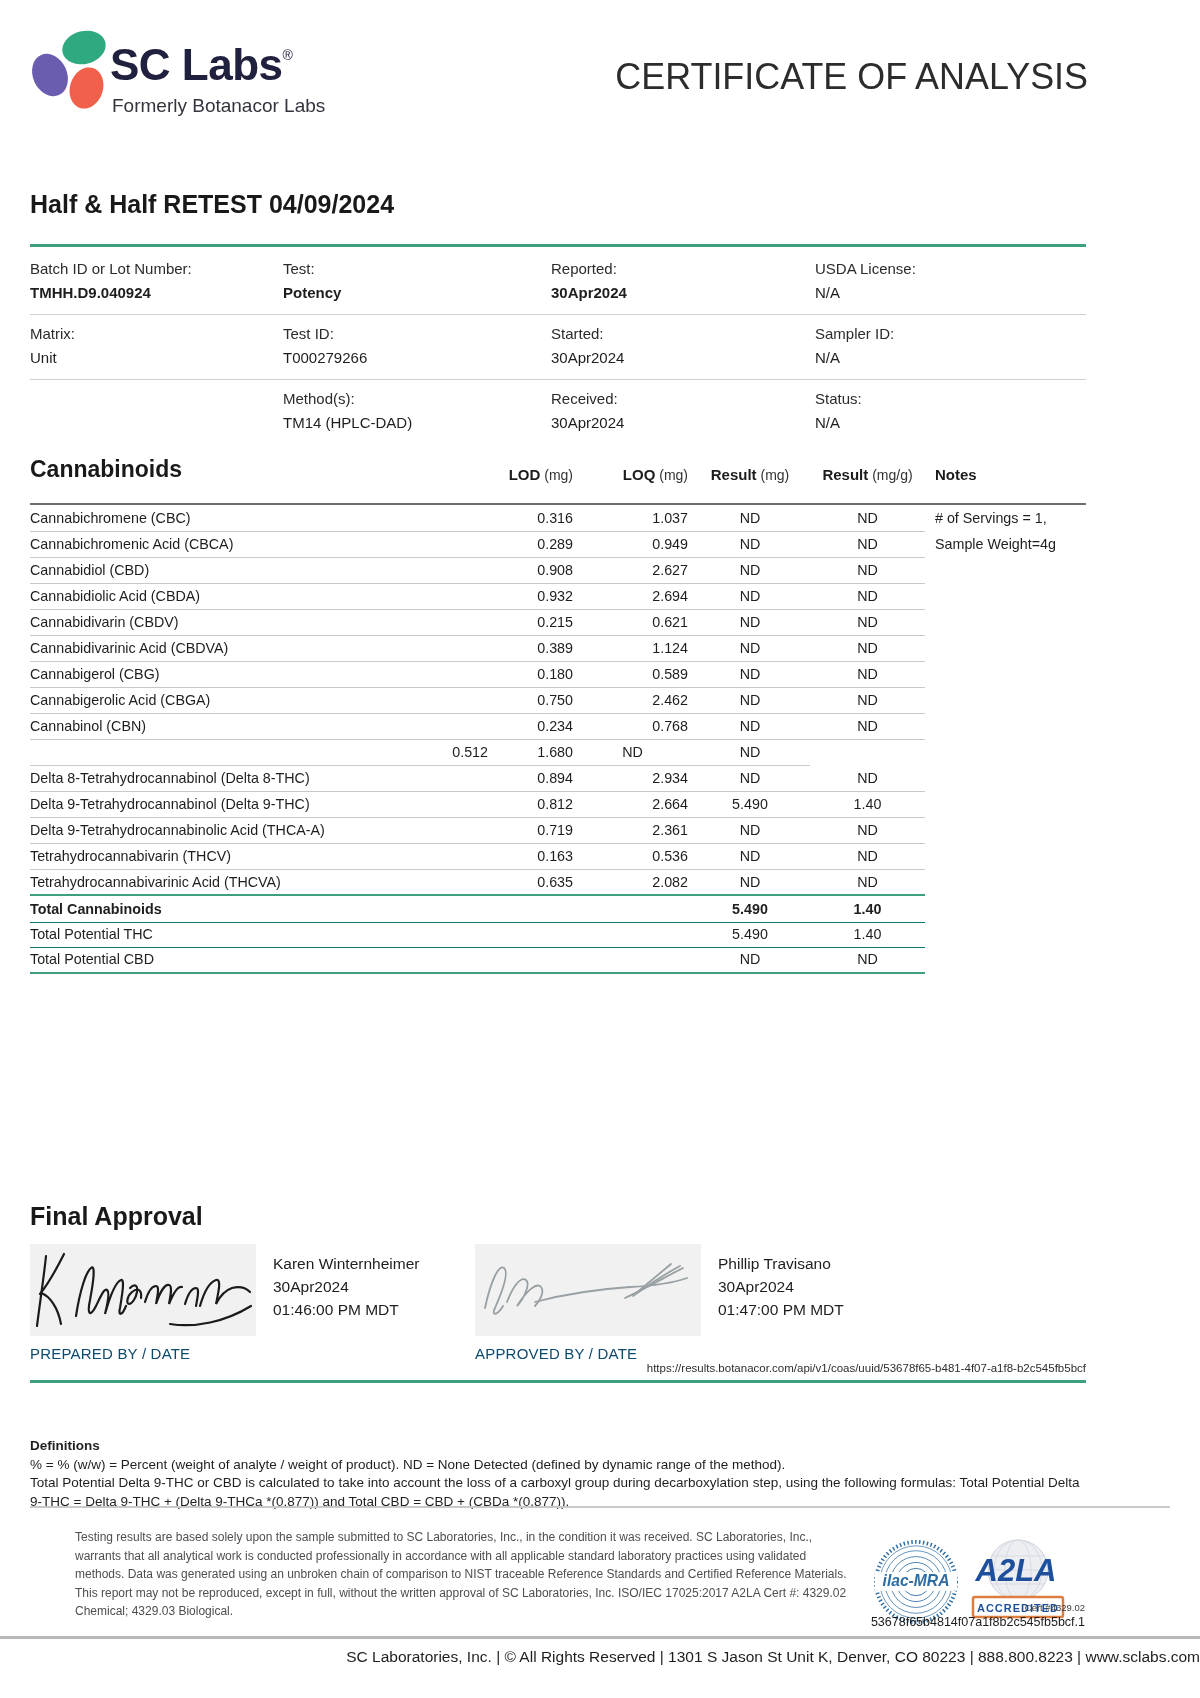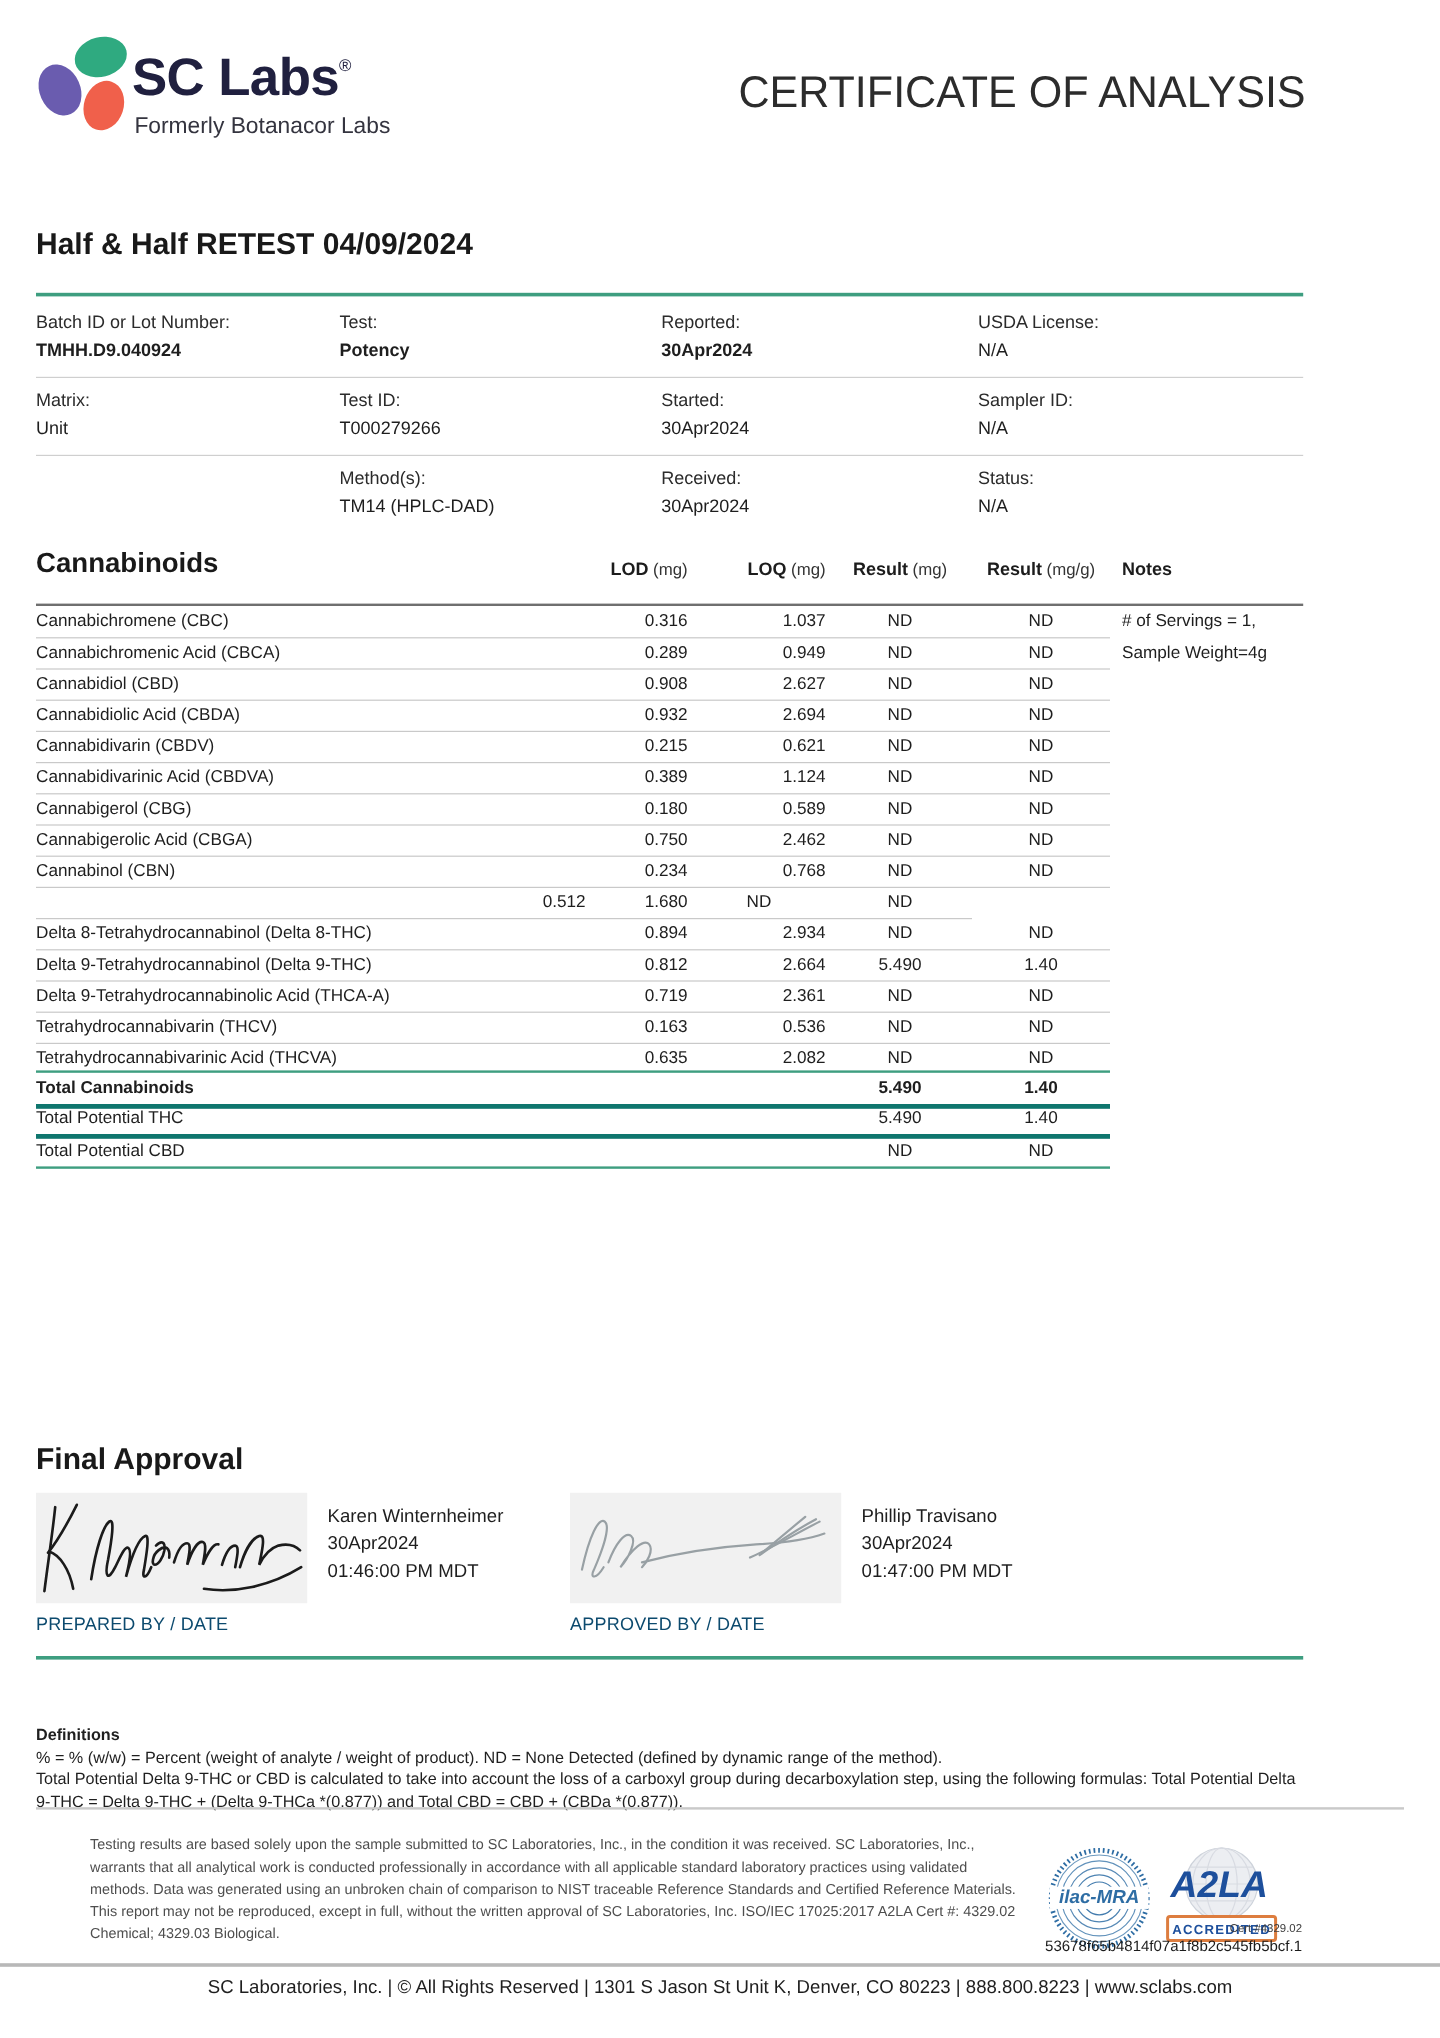--- a/index.html
+++ b/index.html
@@ -42,21 +42,21 @@
   .cb-row{height:26px;align-items:center;}
   .cb-row .cell{font-size:14.3px;height:100%;display:flex;align-items:center;border-bottom:1px solid #c9c9c9;}
   .cb-row .cell.col-r{justify-content:flex-end;}
   .cb-row .cell.col-c{justify-content:center;}
   .cb-row .cell.col-notes{border-bottom:none;}
   .cb-row.last .cell{border-bottom:none;}
   .cb-total{height:26px;align-items:center;}
   .cb-total .cell{font-size:14.3px;height:100%;display:flex;align-items:center;}
   .cb-total .cell.col-c{justify-content:center;}
   .cb-total.first .cell{border-top:2px solid #3e9e80;}
-  .cb-total .cell{border-bottom:4px solid #0f766e;}
+  .cb-total .cell{border-bottom:1px solid #0f766e;}
   .cb-total.lastt .cell{border-bottom:2px solid #3e9e80;}
   .cb-total .cell.col-notes{border:none;}
   .tname{grid-column:1 / span 3;}
   
   .approval-title{position:absolute;left:30px;top:1202px;font-size:25px;font-weight:700;color:#191919;}
   .sig-box{position:absolute;top:1244px;width:226px;height:92px;background:#f1f1f1;}
   .sig-left{left:30px;}
   .sig-right{left:475px;}
   .sig-meta{position:absolute;top:1252px;font-size:15.5px;line-height:23px;color:#1e1e1e;}
   .meta-left{left:273px;}
@@ -72,21 +72,21 @@
   
   .disclaimer-rule{position:absolute;left:30px;top:1506px;width:1140px;height:2px;background:#c9c9c9;}
   .disclaimer-text{position:absolute;left:75px;top:1528px;width:775px;font-size:12px;line-height:1.55;color:#4e4e4e;}
   .ilac-logo{position:absolute;left:872px;top:1538px;}
   .a2la-logo{position:absolute;left:966px;top:1534px;}
   .cert-lines{position:absolute;left:800px;top:1602px;width:285px;text-align:right;}
   .cert-1{font-size:9.5px;color:#3d3d3d;}
   .cert-2{font-size:12.5px;color:#1c1c1c;margin-top:2px;}
   
   .footer-rule{position:absolute;left:0;top:1636px;width:1200px;height:3px;background:#b8b8b8;}
-  .footer-text{position:absolute;left:0;top:1648px;width:1200px;text-align:center;font-size:15.5px;color:#1e1e1e;}
+  .footer-text{position:absolute;left:0;top:1648px;width:1200px;text-align:right;font-size:15.5px;color:#1e1e1e;}
   svg{display:block;}
 </style>
 </head>
 <body>
 
 <div class="page">
 
   <div>
     <div class="logo-oval oval-purple"></div>
     <div class="logo-oval oval-green"></div>
@@ -340,20 +340,21 @@
       <path d="M196,20 L160,50"></path>
     </svg>
   </div>
   <div class="sig-meta meta-right">
     <div>Phillip Travisano</div>
     <div>30Apr2024</div>
     <div>01:47:00 PM MDT</div>
   </div>
   <div class="sig-label lbl-right">APPROVED BY / DATE</div>
 
+  <div class="result-url">https://results.botanacor.com/api/v1/coas/uuid/53678f65-b481-4f07-a1f8-b2c545fb5bcf</div>
   <div class="rule-teal url-rule"></div>
 
   <div class="definitions">
     <div class="head">Definitions</div>
     <div>% = % (w/w) = Percent (weight of analyte / weight of product). ND = None Detected (defined by dynamic range of the method).</div>
     <div>Total Potential Delta 9-THC or CBD is calculated to take into account the loss of a carboxyl group during decarboxylation step, using the following formulas: Total Potential Delta 9-THC = Delta 9-THC + (Delta 9-THCa *(0.877)) and Total CBD = CBD + (CBDa *(0.877)).</div>
   </div>
 
   <div class="disclaimer-rule"></div>
   <div class="disclaimer-text">Testing results are based solely upon the sample submitted to SC Laboratories, Inc., in the condition it was received. SC Laboratories, Inc., warrants that all analytical work is conducted professionally in accordance with all applicable standard laboratory practices using validated methods. Data was generated using an unbroken chain of comparison to NIST traceable Reference Standards and Certified Reference Materials. This report may not be reproduced, except in full, without the written approval of SC Laboratories, Inc. ISO/IEC 17025:2017 A2LA Cert #: 4329.02 Chemical; 4329.03 Biological.</div>

